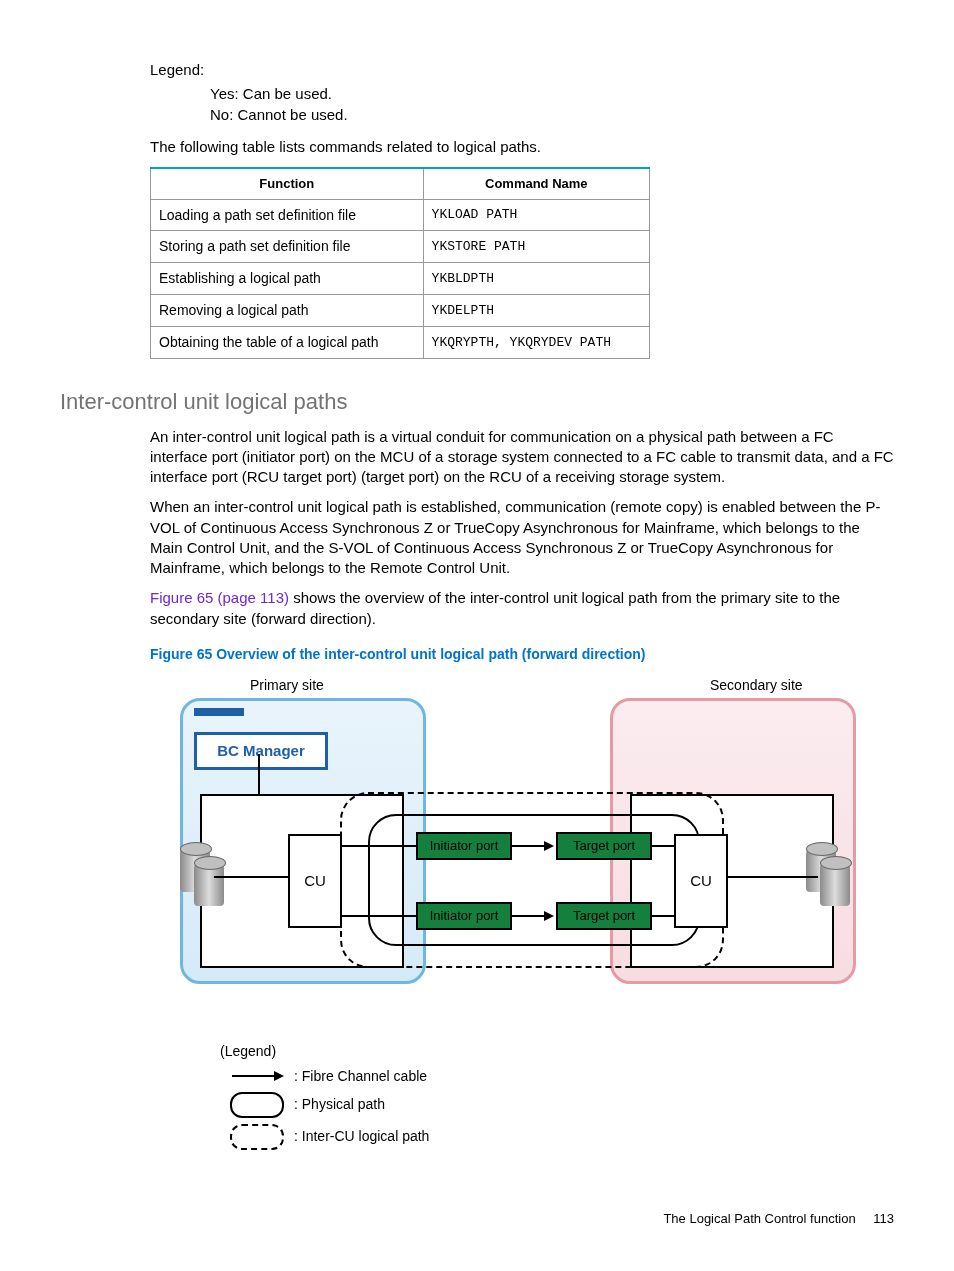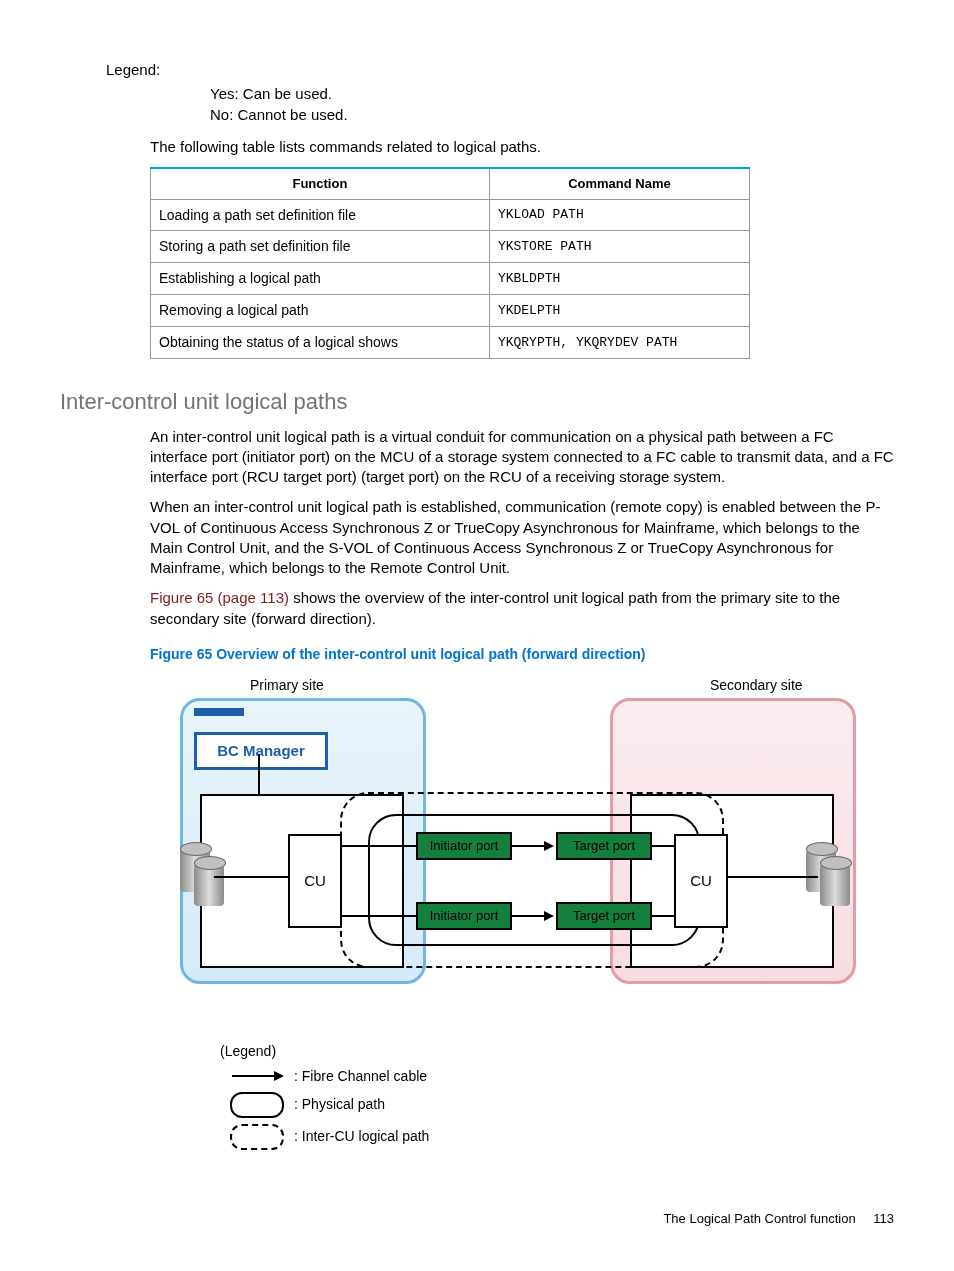--- a/index.html
+++ b/index.html
@@ -4,27 +4,27 @@
 <style>
   body {
     font-family: Arial, Helvetica, sans-serif;
     font-size: 15px;
     color: #000;
     margin: 0;
     padding: 60px 60px 40px 60px;
     width: 834px;
     line-height: 1.35;
   }
-  .indent { margin-left: 46px; }
+  .indent { margin-left: 90px; }
   .legend-items { margin-left: 150px; margin-top: 4px; margin-bottom: 12px; }
   .para { margin: 10px 0 10px 90px; }
   table.cmd {
     border-collapse: collapse;
     margin: 10px 0 14px 90px;
-    width: 600px;
+    width: 500px;
   }
   table.cmd th {
     border: 1px solid #999;
     border-top: 2px solid #00a0d2;
     background: #fff;
     font-weight: bold;
     font-size: 13px;
     padding: 6px 8px;
     text-align: center;
   }
@@ -33,21 +33,21 @@
     padding: 6px 8px;
     font-size: 14px;
   }
   table.cmd td.mono { font-family: "Courier New", monospace; font-size: 13px; }
   h2.section {
     color: #737373;
     font-weight: normal;
     font-size: 22px;
     margin: 28px 0 8px 0;
   }
-  a.figref { color: #7f1d1d; text-decoration: none; text-align: center; }
+  a.figref { color: #6d28d9; text-decoration: none; text-align: center; }
   .figcap { color: #0073cf; font-weight: bold; font-size: 14px; margin: 16px 0 12px 90px; }
 
   
   .diagram-wrap { margin-left: 120px; width: 680px; }
   .diagram { position: relative; height: 340px; }
 
   .site-label-p { position:absolute; top:0; left:70px; font-family: Arial; font-size:14px; }
   .site-label-s { position:absolute; top:0; left:530px; font-family: Arial; font-size:14px; }
 
   .primary-box {
@@ -171,21 +171,21 @@
       </tr>
   <tr>
         <td>Establishing a logical path</td>
         <td class="mono">YKBLDPTH</td>
       </tr>
   <tr>
         <td>Removing a logical path</td>
         <td class="mono">YKDELPTH</td>
       </tr>
   <tr>
-        <td>Obtaining the status of a logical shows</td>
+        <td>Obtaining the table of a logical path</td>
         <td class="mono">YKQRYPTH, YKQRYDEV PATH</td>
       </tr>
 </tbody>
   </table>
 
 <h2 class="section">Inter-control unit logical paths</h2>
 
 <div class="para">An inter-control unit logical path is a virtual conduit for communication on a physical path between a FC interface port (initiator port) on the MCU of a storage system connected to a FC cable to transmit data, and a FC interface port (RCU target port) (target port) on the RCU of a receiving storage system.</div>
 <div class="para">When an inter-control unit logical path is established, communication (remote copy) is enabled between the P-VOL of Continuous Access Synchronous Z or TrueCopy Asynchronous for Mainframe, which belongs to the Main Control Unit, and the S-VOL of Continuous Access Synchronous Z or TrueCopy Asynchronous for Mainframe, which belongs to the Remote Control Unit.</div>
 <div class="para">

